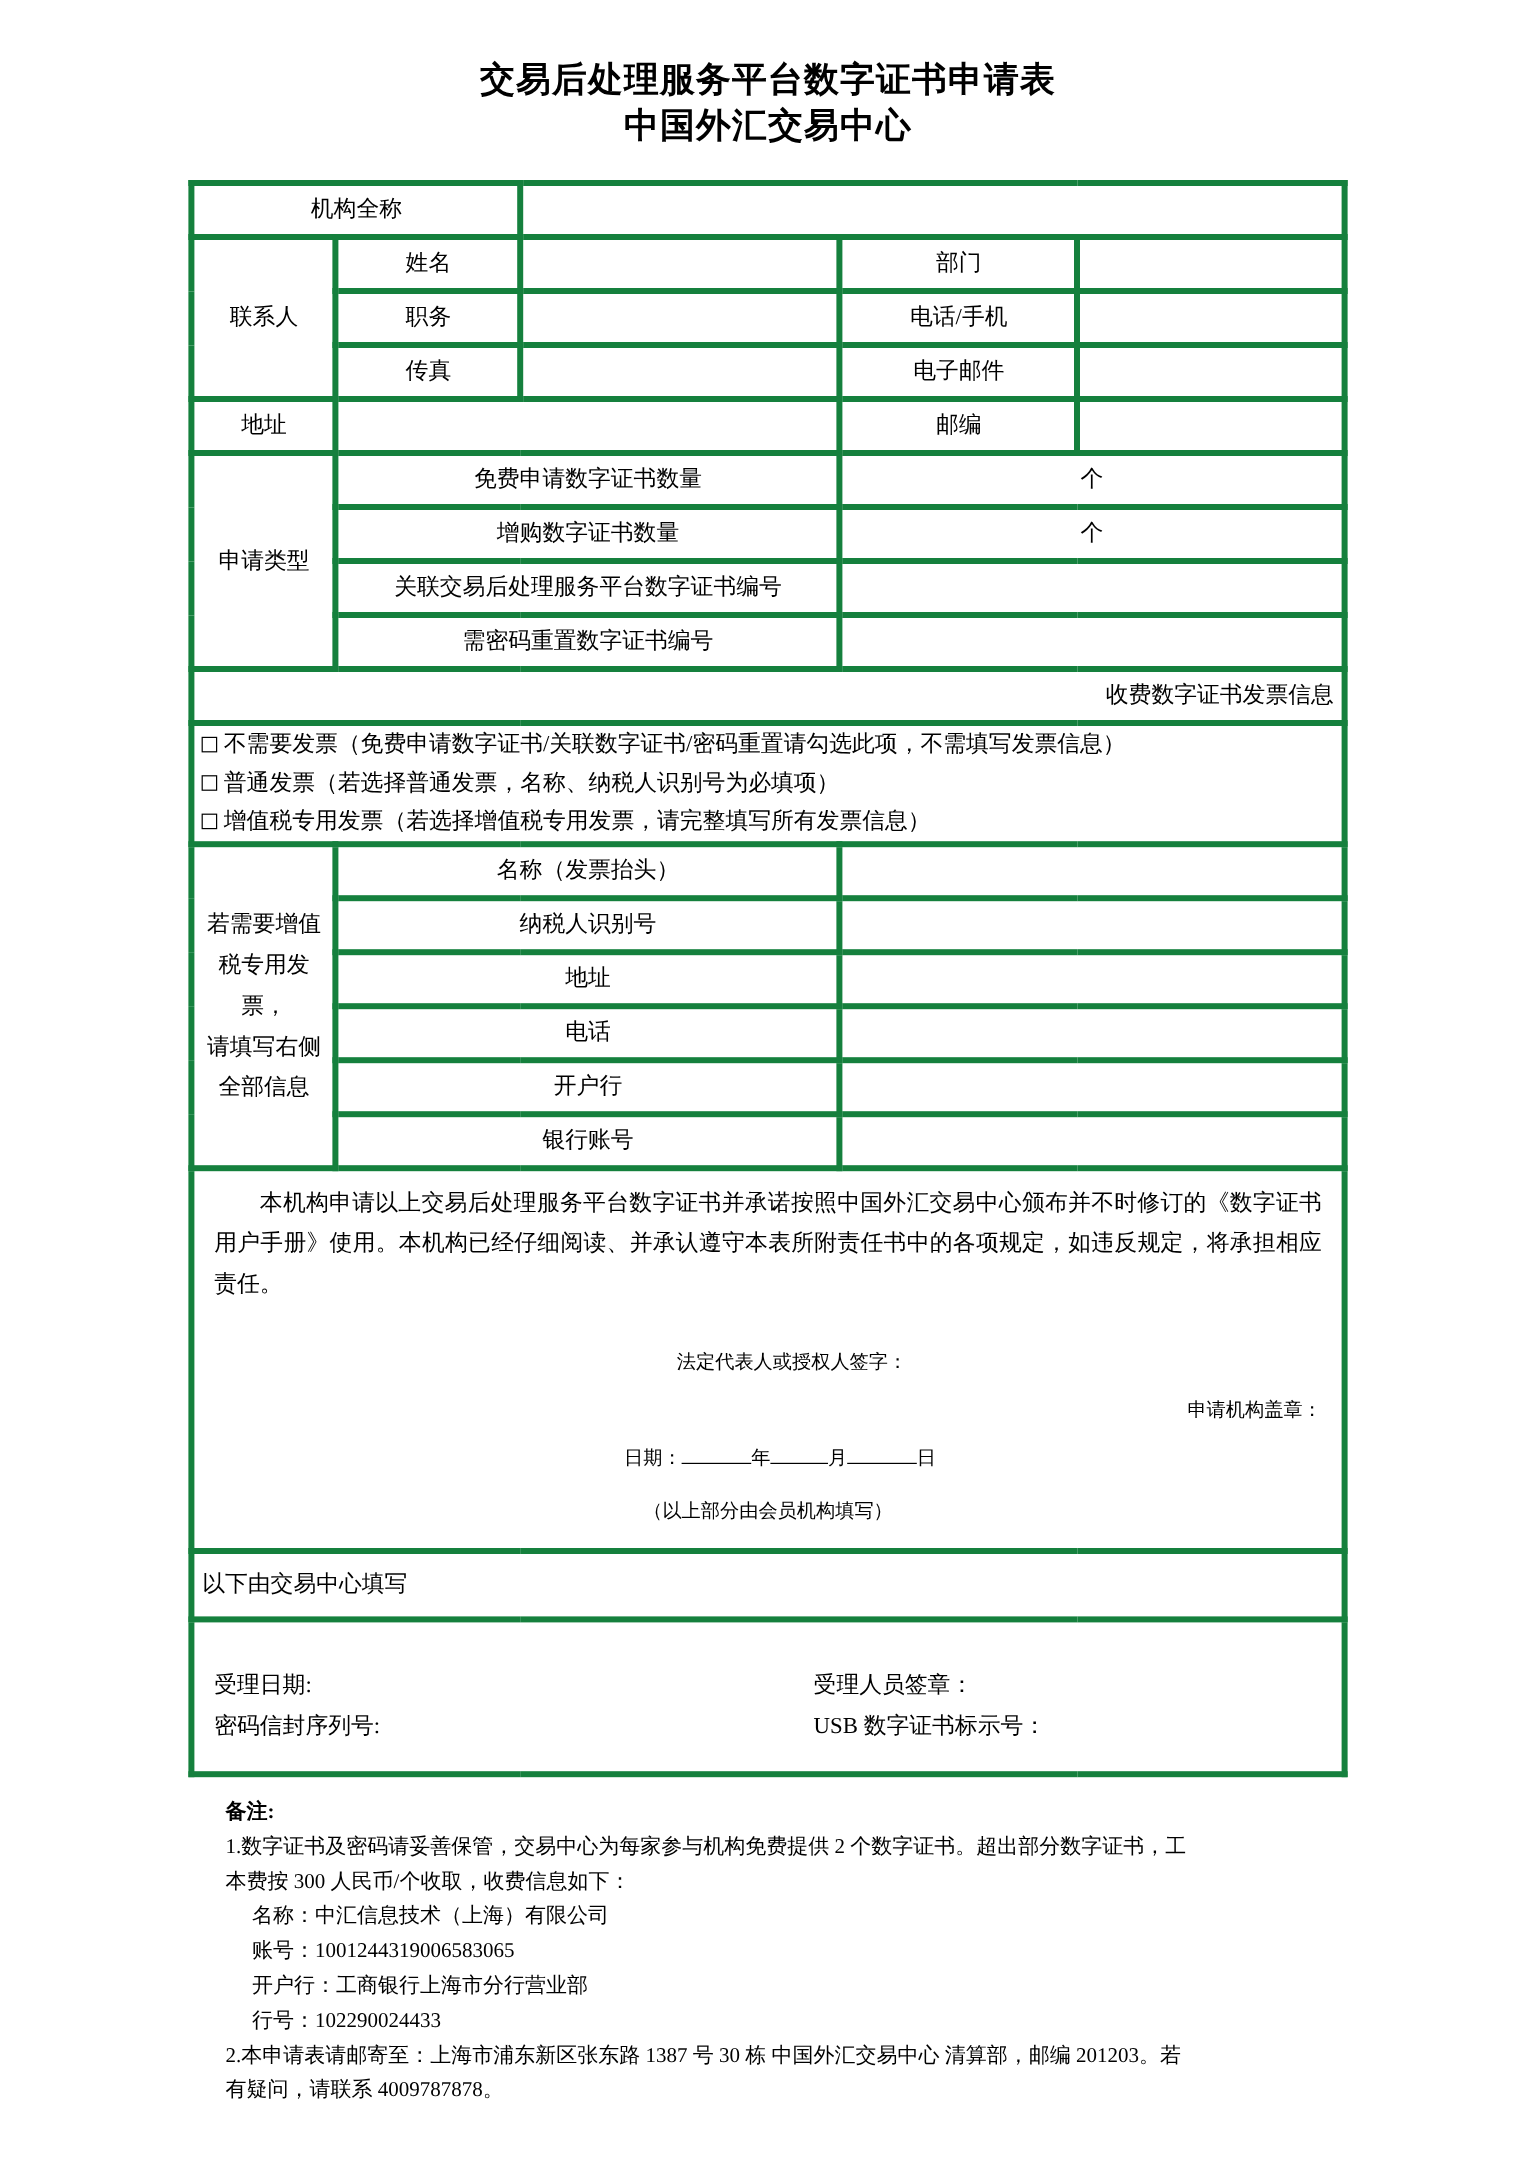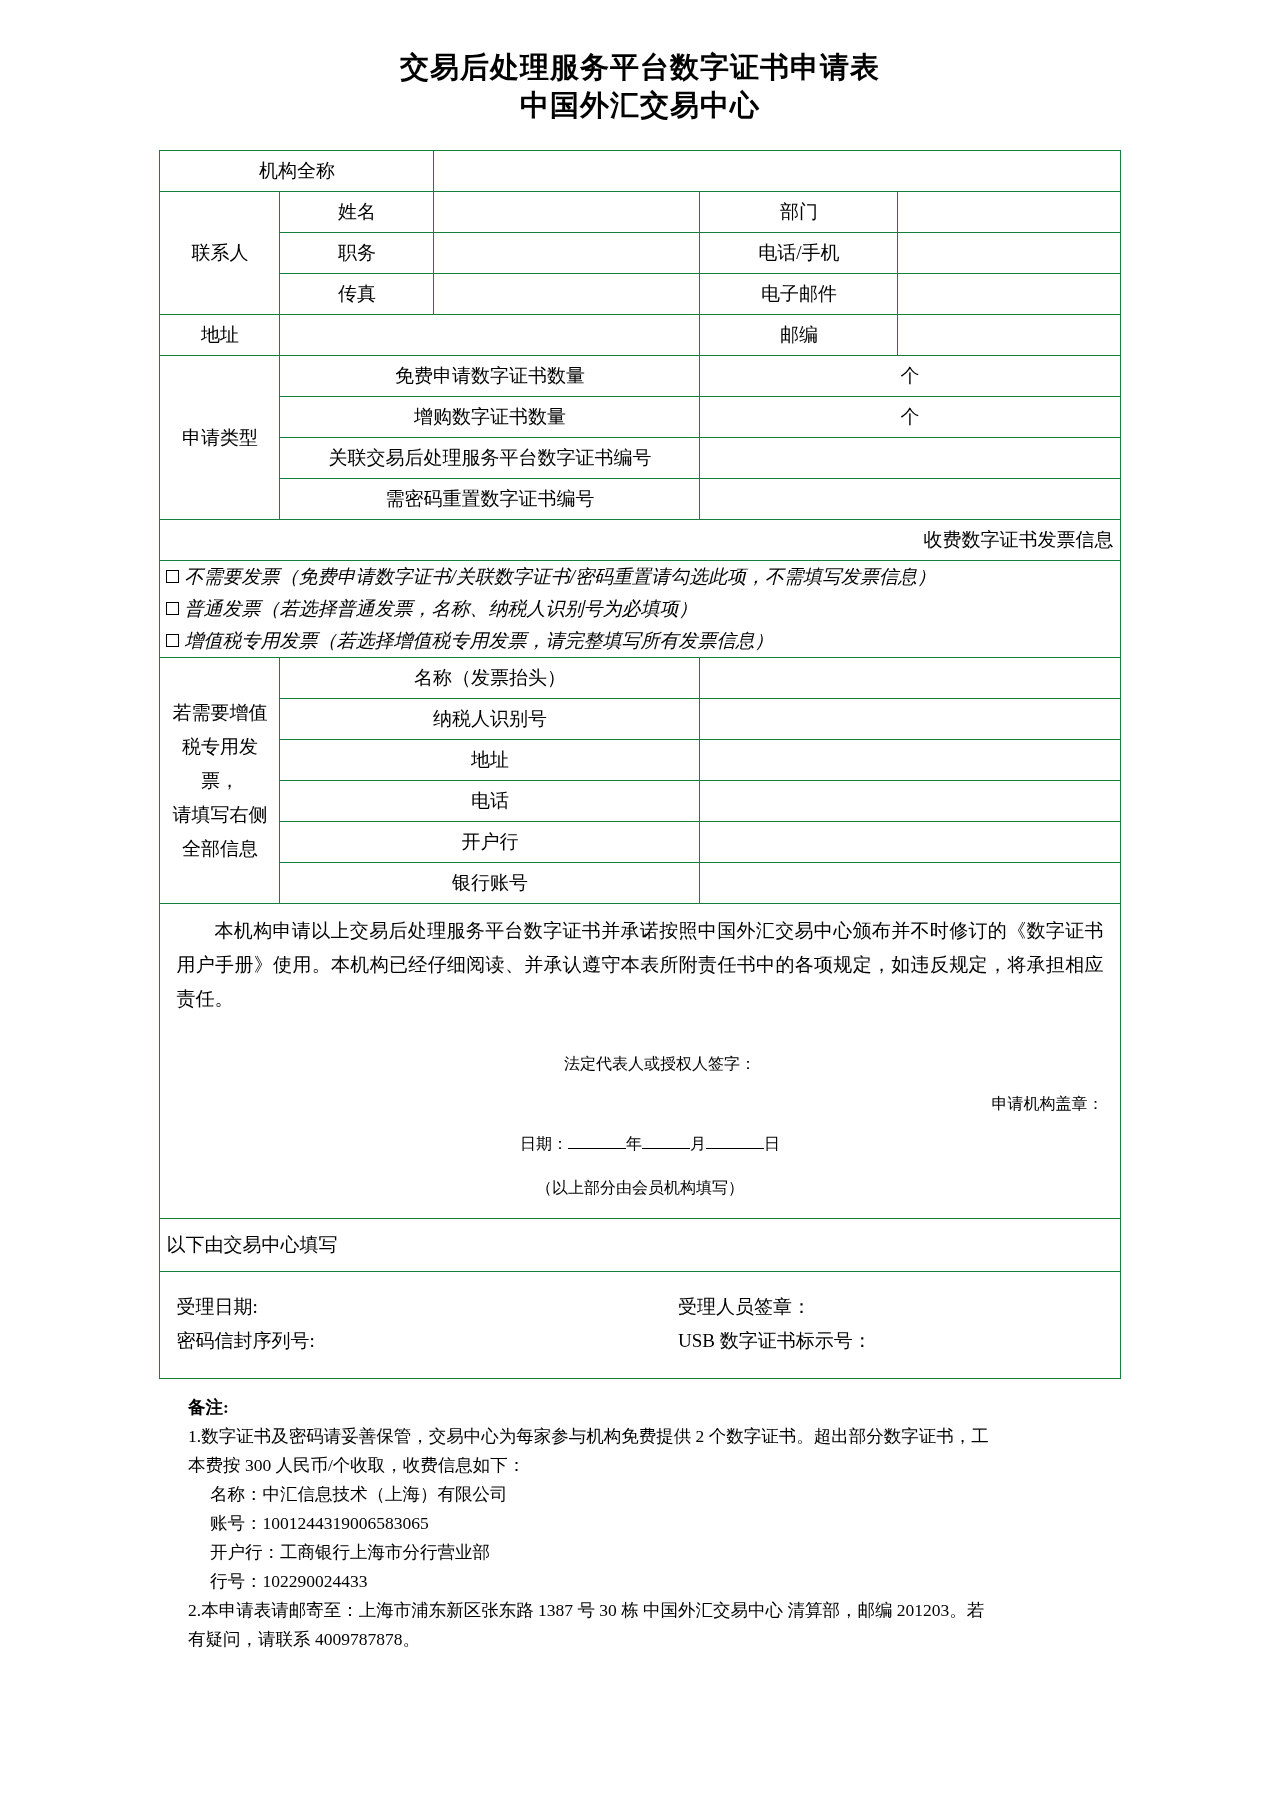--- a/index.html
+++ b/index.html
@@ -18,59 +18,59 @@
     font-weight:700;font-size:29px;line-height:38px;letter-spacing:1px;
   }
 
   
   table.form{
     border-collapse:collapse;
     width:960px;margin:26px auto 0 auto;
     table-layout:fixed;
   }
   table.form td{
-    border:1px solid #15803d;
+    border:5px solid #15803d;
     font-size:19px;
     padding:0 6px;
     vertical-align:middle;
     line-height:1.45;
   }
   .c{text-align:center;}
   .h40{height:40px;}
   .blank{background:#fff;}
 
   .label{text-align:center;}
   .vlabel{text-align:center;vertical-align:middle;}
 
   
   .sec-head{text-align:right;font-weight:400;font-size:19px;height:40px;}
 
   
   .chk-cell{padding:9px 14px 11px 14px;}
-  .chk-line{display:flex;align-items:flex-start;font-size:19px;line-height:32px;white-space:nowrap;font-style:italic;}
+  .chk-line{display:flex;align-items:flex-start;font-size:19px;line-height:32px;white-space:nowrap;}
   .chk-box{
     display:inline-block;width:13px;height:13px;border:1.4px solid #000;
     margin-right:5px;margin-top:9px;flex:0 0 auto;box-sizing:border-box;
   }
 
   
   .decl{padding:10px 16px 6px 16px;font-size:19px;line-height:34px;text-align:justify;}
   .decl p{margin:0;text-indent:2em;}
   .sig{padding:0 16px 10px 16px;font-size:16px;line-height:40px;}
   .sig .r1{text-align:center;padding-left:40px;margin-top:22px;}
   .sig .r2{text-align:right;padding-left:40px;}
   .sig .r3{text-align:center;padding-left:20px;}
   .sig .r4{text-align:center;margin-top:4px;}
   .ul-s{display:inline-block;border-bottom:1px solid #000;width:58px;}
   .ul-m{display:inline-block;border-bottom:1px solid #000;width:48px;}
 
   .center-note{text-align:left;padding:12px 16px;font-size:19px;}
   .recv{padding:18px 16px 20px 16px;font-size:19px;line-height:34px;}
   .recv-grid{display:flex;}
-  .recv-col{flex:0 0 50%;}
+  .recv-col{flex:0 0 50%;margin-top:18px;}
   .recv-col.right{padding-left:38px;}
 
   
   .remarks{
     width:880px;margin:14px auto 0 188px;
     font-size:17.5px;line-height:29px;
   }
   .remarks .rk-title{font-weight:700;}
   .remarks .ind1{}
   .remarks .ind2{padding-left:22px;}

